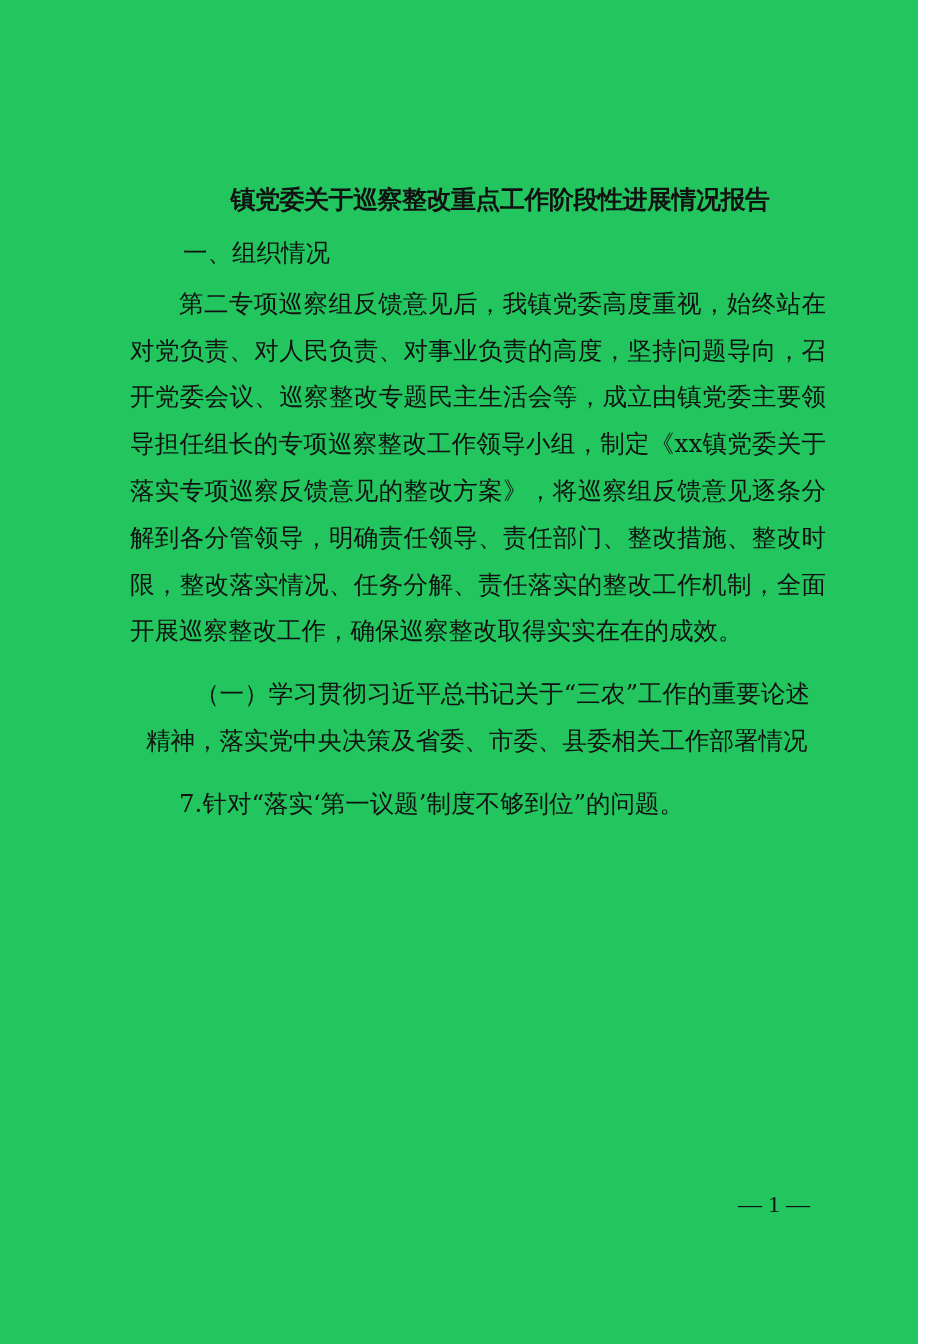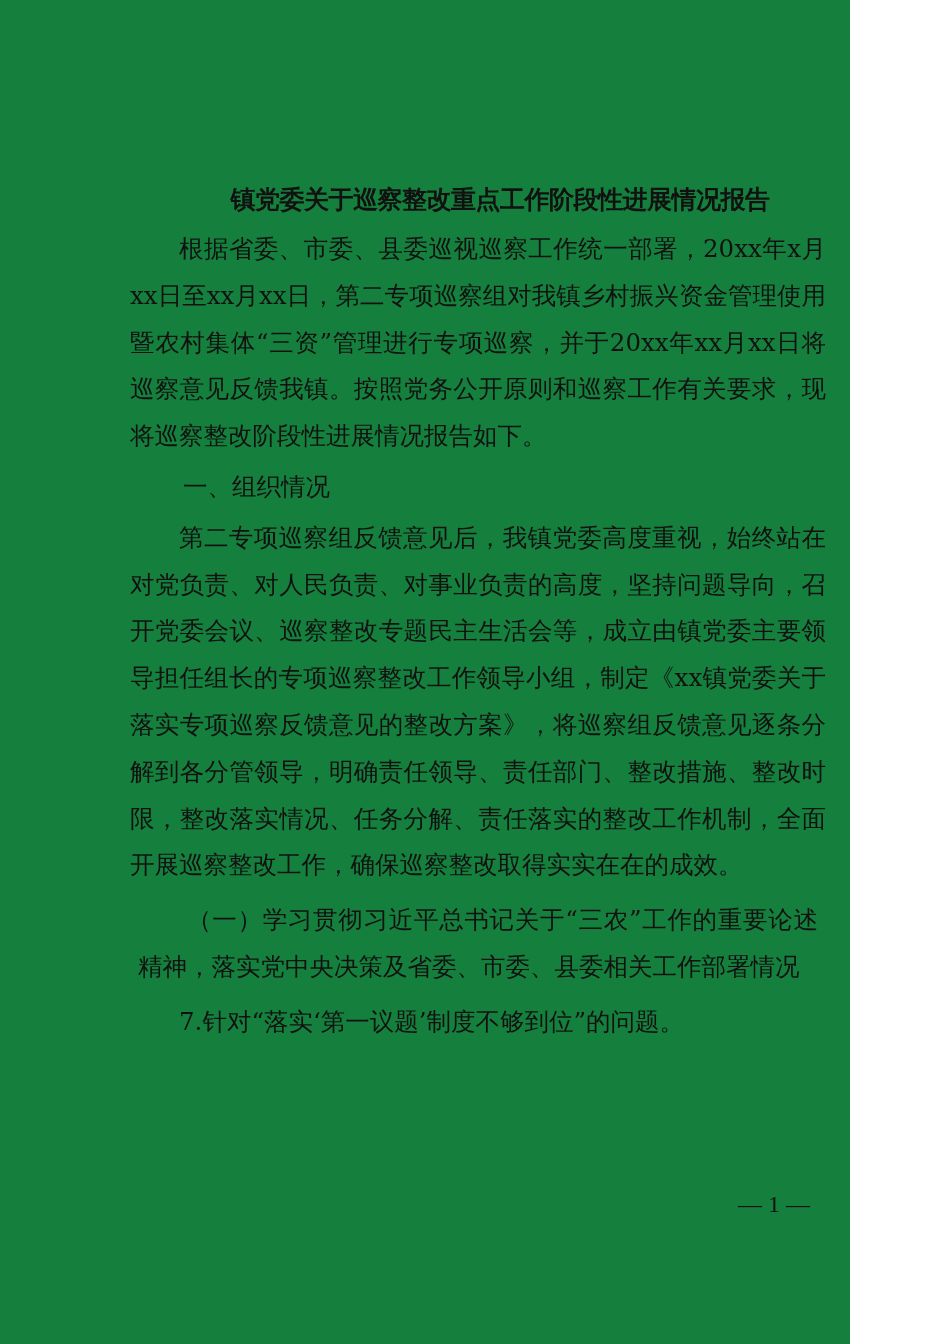--- a/index.html
+++ b/index.html
@@ -1,42 +1,41 @@
 <!DOCTYPE html>
 <html><head>
 <meta charset="utf-8">
 <style>
   html, body { margin: 0; padding: 0; background: #ffffff; }
   body { width: 950px; height: 1344px; position: relative; overflow: hidden; }
-  .page { position: absolute; left: 0; top: 0; width: 850px; height: 1344px; background: #15803d; }
+  .page { position: absolute; left: 0; top: 0; width: 918px; height: 1344px; background: #22c55e; }
   .title {
     position: absolute; left: 130px; top: 183px; width: 740px; text-align: center;
     font-family: "DejaVu Serif", serif; font-weight: bold; font-size: 25px; color: #111;
     letter-spacing: -0.5px; white-space: nowrap;
   }
   .body {
     position: absolute; left: 130px; top: 226px; width: 696px;
     font-family: "DejaVu Serif", serif; font-size: 24.5px; line-height: 46.8px; color: #111;
   }
   .p { text-indent: 2em; margin: 0; text-align: justify; text-align-last: left; }
   .h1 { margin: 4px; text-indent: 2em; font-family: "DejaVu Sans", sans-serif; font-size: 24.5px; }
-  .h2 { margin: 8px; text-indent: 2em; text-align: justify; text-align-last: left; }
+  .h2 { margin: 16px; text-indent: 2em; text-align: justify; text-align-last: left; }
   .footer {
     position: absolute; left: 738px; top: 1191px;
     font-family: "Liberation Serif", serif; font-size: 24px; color: #111; white-space: nowrap;
   }
 </style>
 </head>
 <body>
 
 <div class="page">
   <div class="title">镇党委关于巡察整改重点工作阶段性进展情况报告</div>
 
   <div class="body">
-    <p class="p">根据省委、市委、县委巡视巡察工作统一部署，20xx年x月xx日至xx月xx日，第二专项巡察组对我镇乡村振兴资金管理使用暨农村集体“三资”管理进行专项巡察，并于20xx年xx月xx日将巡察意见反馈我镇。按照党务公开原则和巡察工作有关要求，现将巡察整改阶段性进展情况报告如下。</p>
     <p class="h1">一、组织情况</p>
     <p class="p">第二专项巡察组反馈意见后，我镇党委高度重视，始终站在对党负责、对人民负责、对事业负责的高度，坚持问题导向，召开党委会议、巡察整改专题民主生活会等，成立由镇党委主要领导担任组长的专项巡察整改工作领导小组，制定《xx镇党委关于落实专项巡察反馈意见的整改方案》，将巡察组反馈意见逐条分解到各分管领导，明确责任领导、责任部门、整改措施、整改时限，整改落实情况、任务分解、责任落实的整改工作机制，全面开展巡察整改工作，确保巡察整改取得实实在在的成效。</p>
     <p class="h2">（一）学习贯彻习近平总书记关于“三农”工作的重要论述精神，落实党中央决策及省委、市委、县委相关工作部署情况</p>
     <p class="p">7.针对“落实‘第一议题’制度不够到位”的问题。</p>
   </div>
 
   <div class="footer">— 1 —</div>
 </div>
 
 </body></html>

